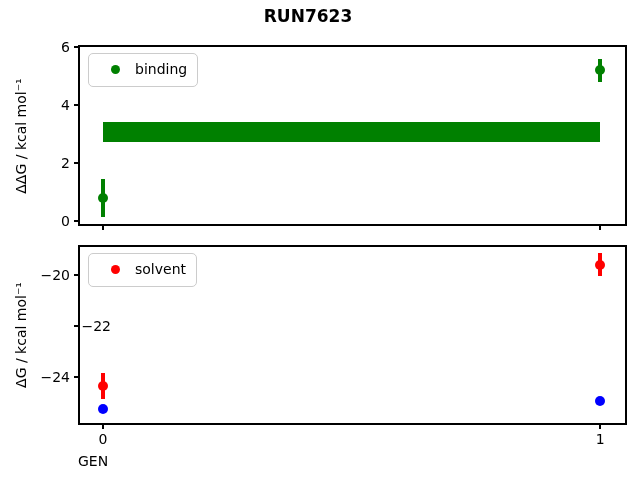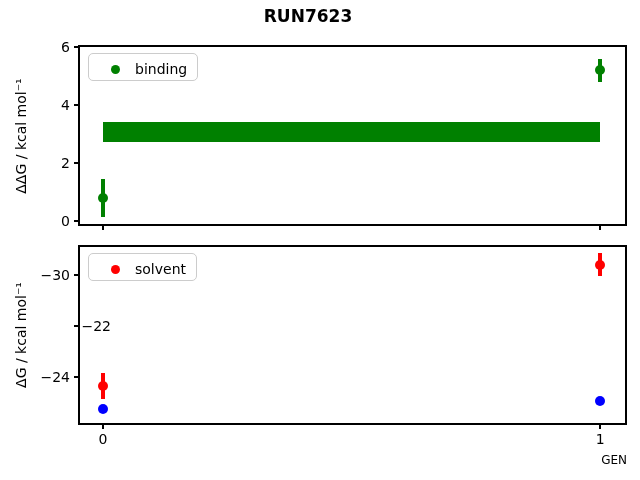--- a/index.html
+++ b/index.html
@@ -16,21 +16,21 @@
   }
   #plot-top    { left:78px; top:45px;  width:549px; height:181px; }
   #plot-bottom { left:78px; top:245px; width:549px; height:180px; }
   .ylabel {
     position:absolute; width:240px; height:18px; text-align:center;
     font-size:14px; transform:rotate(-90deg); white-space:nowrap;
   }
   #ylabel-top    { left:-98px; top:127px; }
   #ylabel-bottom { left:-98px; top:326px; }
   .xlabel {
-    position:absolute; left:78px; top:453px; width:549px; text-align:right; font-size:12px;
+    position:absolute; left:78px; top:453px; width:549px; text-align:left; font-size:14px;
   }
   .band { position:absolute; }
   .errbar { position:absolute; width:4px; transform:translateX(-50%); }
   .dot {
     position:absolute; width:10px; height:10px; border-radius:50%;
     transform:translate(-50%,-50%);
   }
   .ytick-mark {
     position:absolute; left:-6px; width:4px; height:2px; background:#000;
     transform:translateY(-50%);
@@ -41,21 +41,21 @@
   }
   .xtick-mark {
     position:absolute; top:calc(100% + 2px); width:2px; height:4px; background:#000;
     transform:translateX(-50%);
   }
   .xtick-label {
     position:absolute; top:calc(100% + 8px); transform:translateX(-50%); font-size:14px;
   }
   .legend {
     position:absolute; left:8px; top:6px; background:rgba(255,255,255,0.9);
-    border:1px solid #cccccc; border-radius:5px; padding:4px 10px 0 6px;
+    border:1px solid #cccccc; border-radius:5px; padding:4px 10px 6px 6px;
     display:inline-block; z-index:5;
   }
   .legend-row { display:flex; align-items:center; height:22px; }
   .legend-marker-zone { width:40px; display:flex; justify-content:center; align-items:center; }
   .legend-dot { width:9px; height:9px; border-radius:50%; }
   .legend-dotline { width:32px; height:0; border-top:2.5px dotted; }
   .legend-label { font-size:14px; white-space:nowrap; }
 </style>
 </head>
 <body>
@@ -93,21 +93,21 @@
   <div class="plot" id="plot-bottom">
     <div class="legend">
         <div class="legend-row">
           <div class="legend-marker-zone">
             <div class="legend-dot" style="background: rgb(255, 0, 0);"></div>
           </div>
           <div class="legend-label">solvent</div>
         </div>
       </div>
   <div class="ytick-mark" style="top: 15.942%;"></div>
-      <div class="ytick-label" style="top: 15.942%;">−30</div>
+      <div class="ytick-label" style="top: 15.942%;">−20</div>
       <div class="ytick-mark" style="top: 44.9275%;"></div>
       <div class="ytick-label" style="top: 44.9275%; margin-left: 41px;">−22</div>
       <div class="ytick-mark" style="top: 73.913%;"></div>
       <div class="ytick-label" style="top: 73.913%;">−24</div>
       <div class="xtick-mark" style="left: 4.19708%;"></div>
       <div class="xtick-label" style="left: 4.19708%;">0</div>
       <div class="xtick-mark" style="left: 95.438%;"></div>
       <div class="xtick-label" style="left: 95.438%;">1</div>
       <div class="errbar" style="left: 4.19708%; top: 90.5797%; height: 2.89855%; background: rgb(0, 0, 255);"></div>
       <div class="dot" style="left: 4.19708%; top: 92.029%; background: rgb(0, 0, 255);"></div>

